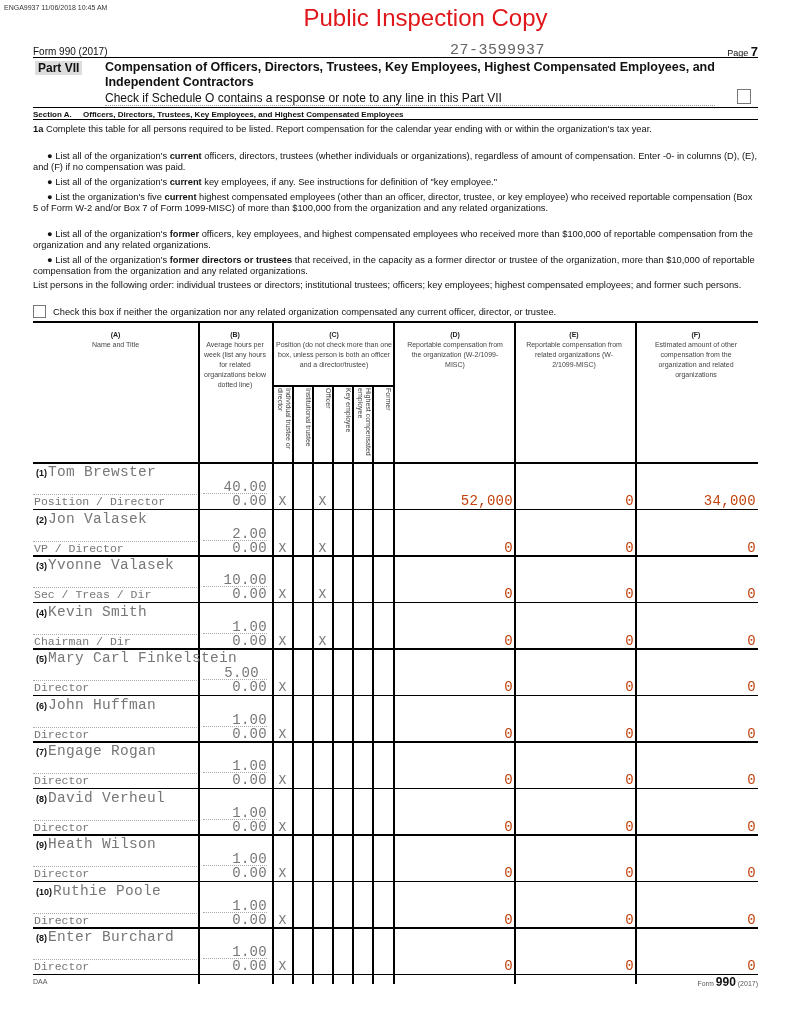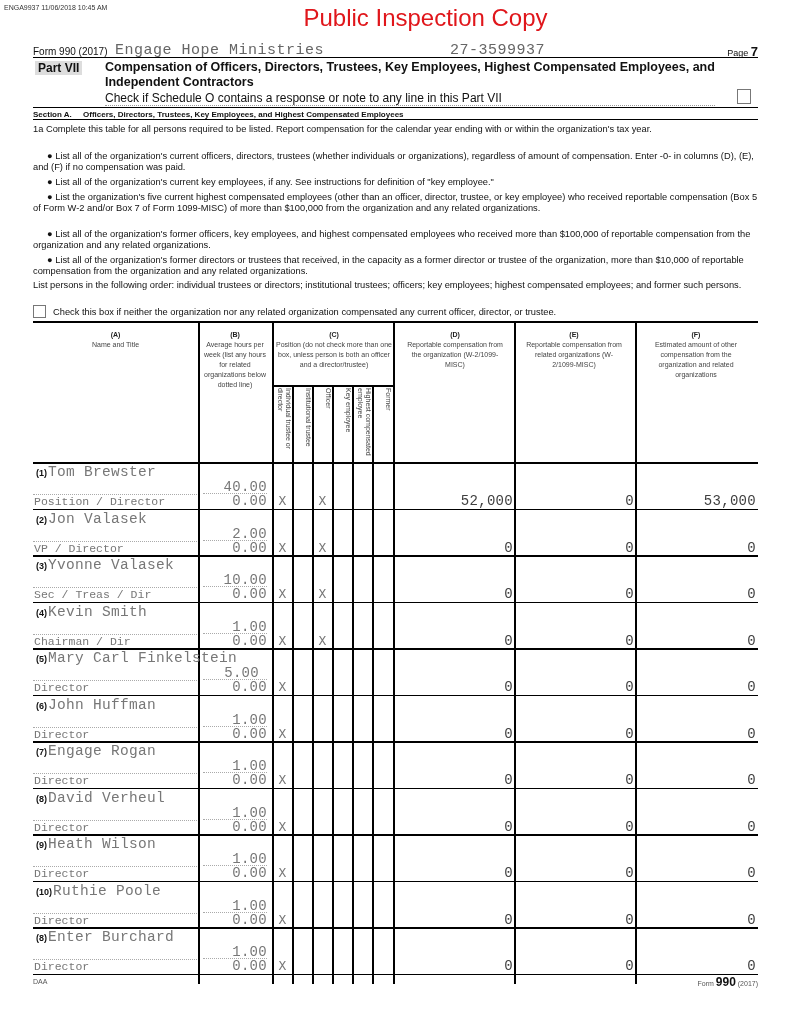--- a/index.html
+++ b/index.html
@@ -22,52 +22,51 @@
   .part .part-title { position: absolute; left: 72px; top: 0; width: 660px; font-weight: bold; font-size: 12.5px; line-height: 15px; }
   .part .check-line { position: absolute; left: 72px; top: 31px; font-size: 12px; width: 610px; border-bottom: 1px dotted #999; }
   .part .sched-box { position: absolute; left: 704px; top: 29px; width: 14px; height: 15px; border: 1px solid #777; }
 
   .sectionA { position: absolute; left: 33px; top: 107px; width: 725px; border-top: 1.5px solid #000; border-bottom: 1.5px solid #000; height: 13px; font-size: 8px; font-weight: bold; }
   .sectionA .sa-label { position: absolute; left: 0; top: 2px; }
   .sectionA .sa-text { position: absolute; left: 50px; top: 2px; }
 
   .instr { position: absolute; left: 33px; width: 725px; font-size: 9.3px; line-height: 11px; color: #111; }
   .instr .ind { padding-left: 14px; }
-  .instr b { font-weight: normal; margin-top: 44px; }
+  .instr b { font-weight: bold; margin-top: 44px; }
 
   .none-check { position: absolute; left: 33px; top: 305px; font-size: 9.3px; }
   .none-check .box { position: absolute; left: 0; top: 0; width: 13px; height: 13px; border: 1px solid #777; }
   .none-check .txt { position: absolute; left: 20px; top: 2px; white-space: nowrap; }
   .vl { position: absolute; width: 1.5px; background: #000; }
   .hl { position: absolute; height: 1.5px; background: #000; }
   .colhead { position: absolute; text-align: center; font-size: 7px; line-height: 10px; color: #444; }
   .colhead b { display: block; color: #222; }
   .vhead { position: absolute; top: 388px; width: 19px; height: 76px; writing-mode: vertical-rl; font-size: 7px; line-height: 8px; color: #444; }
 
   .row-name { position: absolute; left: 36px; font-family: "Liberation Mono", monospace; font-size: 14.5px; color: #777; white-space: nowrap; letter-spacing: 0.3px; }
   .row-name .num { font-family: "Liberation Sans", sans-serif; font-size: 9px; font-weight: bold; color: #111; letter-spacing: 0; margin-right: 1px; }
   .row-title { position: absolute; left: 33px; width: 164px; font-family: "Liberation Mono", monospace; font-size: 11.5px; color: #777; border-top: 1px dotted #aaa; padding-left: 1px; white-space: nowrap; }
   .hrs { position: absolute; width: 64px; text-align: right; font-family: "Liberation Mono", monospace; font-size: 14px; color: #777; letter-spacing: 0.3px; }
   .hrs-rel { border-top: 1px dotted #aaa; }
   .xmark { position: absolute; font-family: "Liberation Mono", monospace; font-size: 13px; color: #777; width: 19px; text-align: center; }
-  .amt { position: absolute; text-align: right; font-family: "Liberation Mono", monospace; font-size: 14px; color: #404040; letter-spacing: 0.3px; }
+  .amt { position: absolute; text-align: right; font-family: "Liberation Mono", monospace; font-size: 14px; color: #c2410c; letter-spacing: 0.3px; }
 
   .daa { position: absolute; left: 33px; top: 978px; font-size: 7px; color: #555; }
   .footer-form { position: absolute; right: 33px; top: 975px; font-size: 7px; color: #555; }
   .footer-form b { font-size: 12px; color: #111; }
 </style>
 </head>
 <body>
 
 <div class="stamp">ENGA9937 11/06/2018 10:45 AM</div>
 <div class="pic-title">Public Inspection Copy</div>
 
 <div class="form-header">
   <span class="fl">Form 990 (2017)</span>
-  <span class="org">Engage Hope Ministries</span>
   <span class="ein">27-3599937</span>
   <span class="pg"><span>Page</span> <b>7</b></span>
 </div>
 
 <div class="part">
   <span class="part-label">Part VII</span>
   <div class="part-title">Compensation of Officers, Directors, Trustees, Key Employees, Highest Compensated Employees, and Independent Contractors</div>
   <div class="check-line">Check if Schedule O contains a response or note to any line in this Part VII</div>
   <div class="sched-box"></div>
 </div>
@@ -140,21 +139,21 @@
       <div class="hrs" style="left:203px; top:479px">40.00</div>
       <div class="hrs hrs-rel" style="left:203px; top:493px; line-height:14px">0.00</div>
       <div class="xmark" style="left:273px; top:494px">X</div>
       <div class="xmark" style="left:293px; top:494px"></div>
       <div class="xmark" style="left:313px; top:494px">X</div>
       <div class="xmark" style="left:333px; top:494px"></div>
       <div class="xmark" style="left:353px; top:494px"></div>
       <div class="xmark" style="left:373px; top:494px"></div>
       <div class="amt" style="left:398px; width:115px; top:493px">52,000</div>
       <div class="amt" style="left:519px; width:115px; top:493px">0</div>
-      <div class="amt" style="left:640px; width:116px; top:493px">53,000</div>
+      <div class="amt" style="left:640px; width:116px; top:493px">34,000</div>
       <div class="hl" style="left:33px; top:508.5px; width:725px;"></div>
     </div>
     <div>
       <div class="row-name" style="top:510.5px"><span class="num">(2)</span><span>Jon Valasek</span></div>
       <div class="row-title" style="top:540.5px">VP / Director</div>
       <div class="hrs" style="left:203px; top:525.5px">2.00</div>
       <div class="hrs hrs-rel" style="left:203px; top:539.5px; line-height:14px">0.00</div>
       <div class="xmark" style="left:273px; top:540.5px">X</div>
       <div class="xmark" style="left:293px; top:540.5px"></div>
       <div class="xmark" style="left:313px; top:540.5px">X</div>

